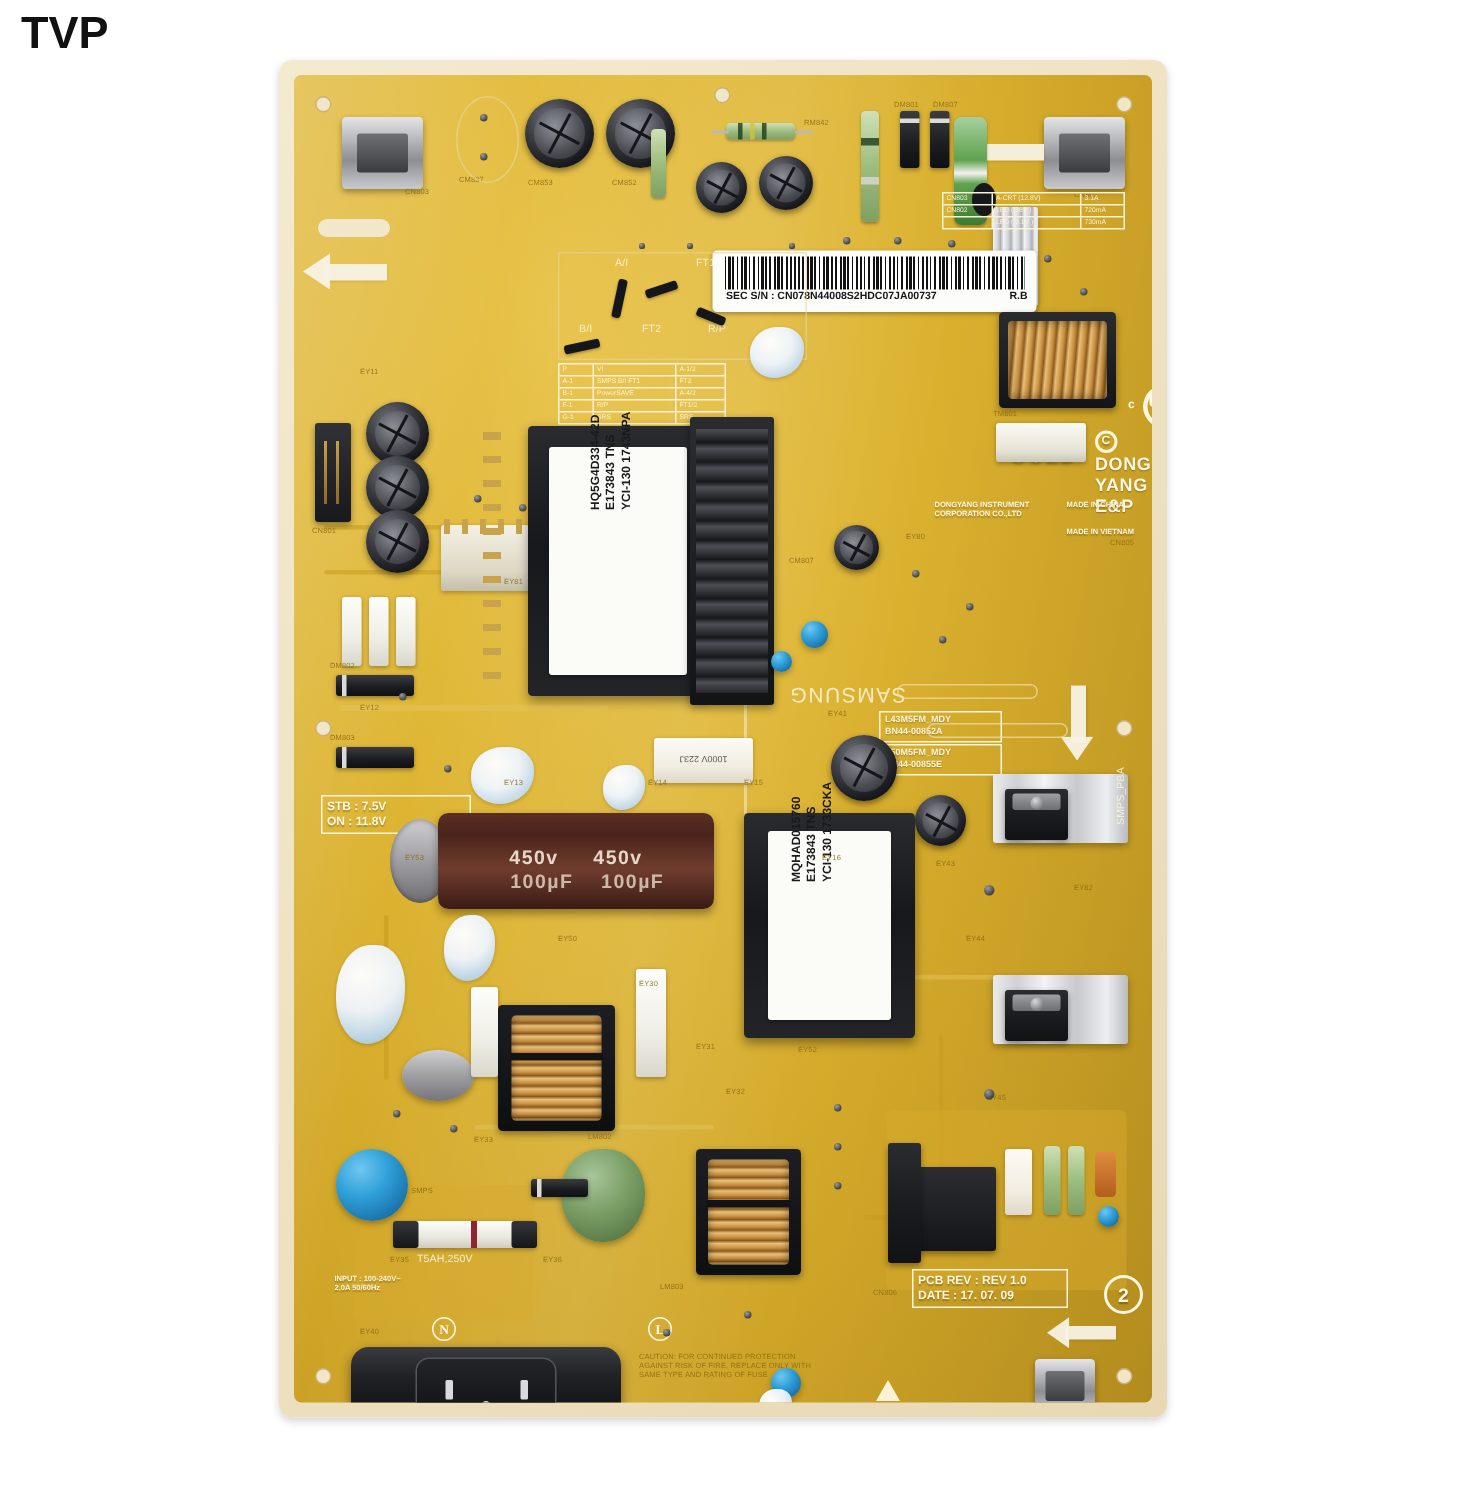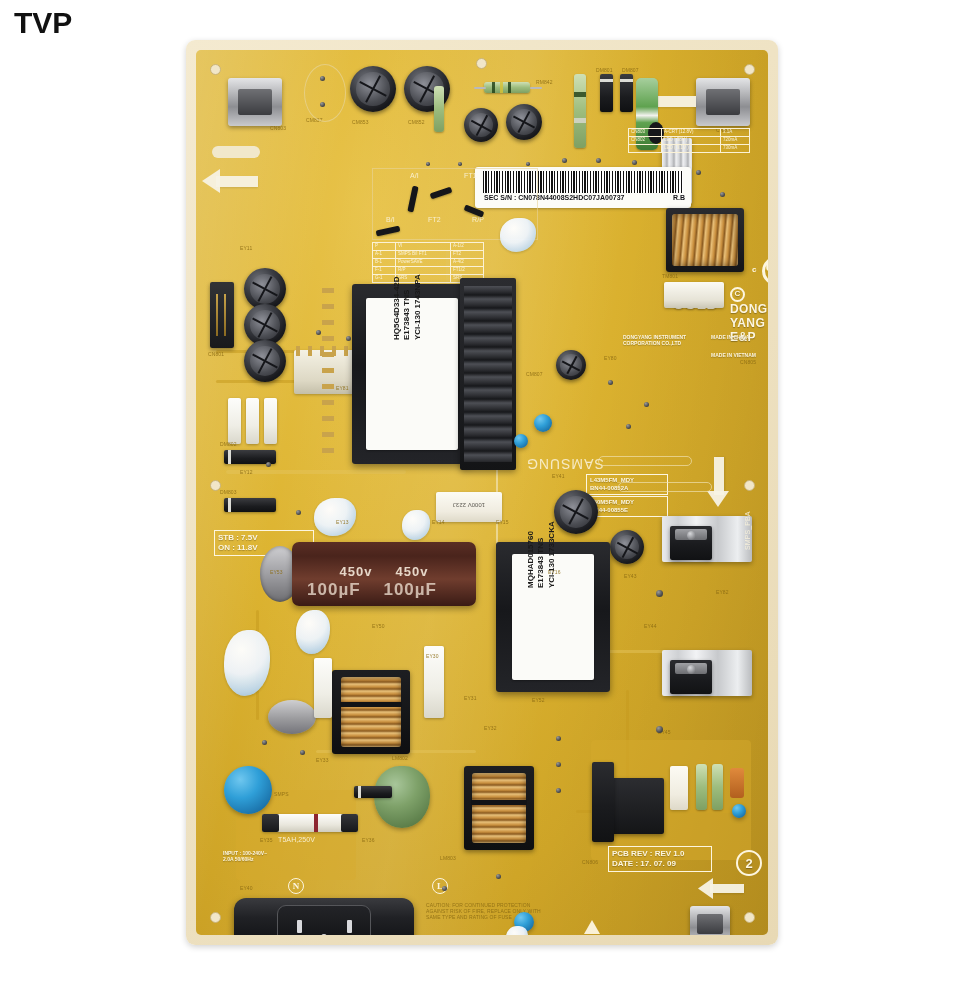--- a/index.html
+++ b/index.html
@@ -106,22 +106,22 @@
     position:absolute;border-radius:7px;
     background:linear-gradient(180deg,#5a2e24 0%,#4a241c 22%,#703d2e 58%,#3a1b15 100%);
     box-shadow:0 3px 6px rgba(0,0,0,.35);
     overflow:hidden;color:#f2e5d6;
   }
   .bigcap .lbl{
     position:absolute;left:0;right:0;top:34%;text-align:center;
     font-size:13px;font-weight:bold;letter-spacing:1px;opacity:.92;
   }
   .bigcap .lbl2{
-    position:absolute;left:15px;right:0;top:60%;
-    font-size:17px;font-weight:bold;letter-spacing:1px;opacity:.75;
+    position:absolute;left:15px;right:0;top:60%;text-align:center;
+    font-size:13px;font-weight:bold;letter-spacing:1px;opacity:.75;
   }
   .capcap{ 
     position:absolute;border-radius:50%;
     background:linear-gradient(180deg,#cfcfd2,#9a9a9e 55%,#6e6e72);
     box-shadow:inset 0 0 4px rgba(0,0,0,.4);
   }
 
   
   .xfmr{
     position:absolute;border-radius:3px;

